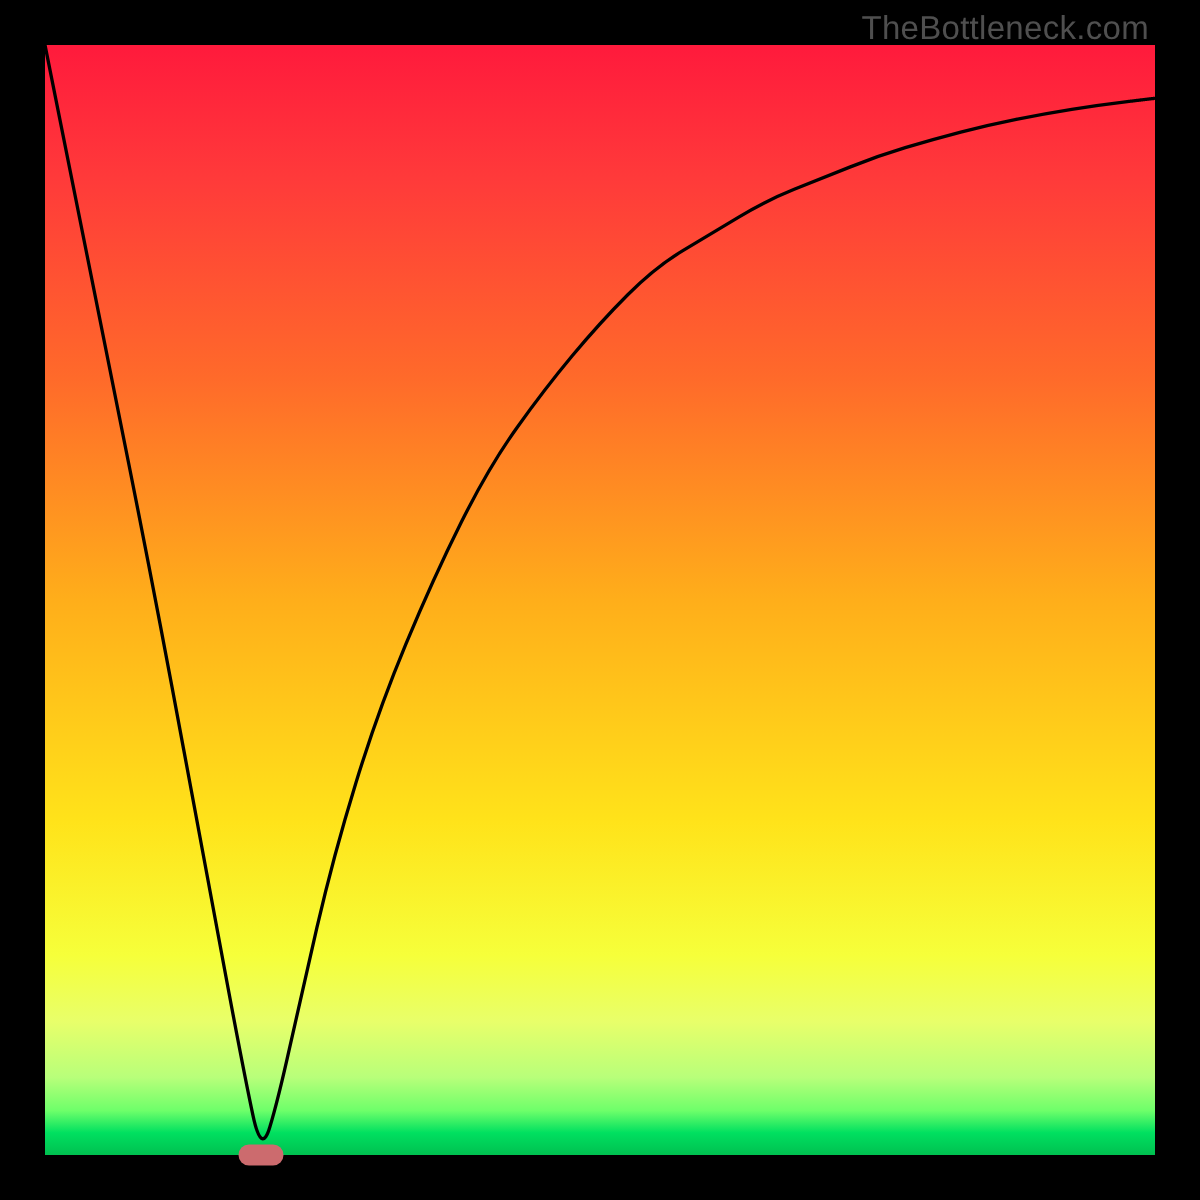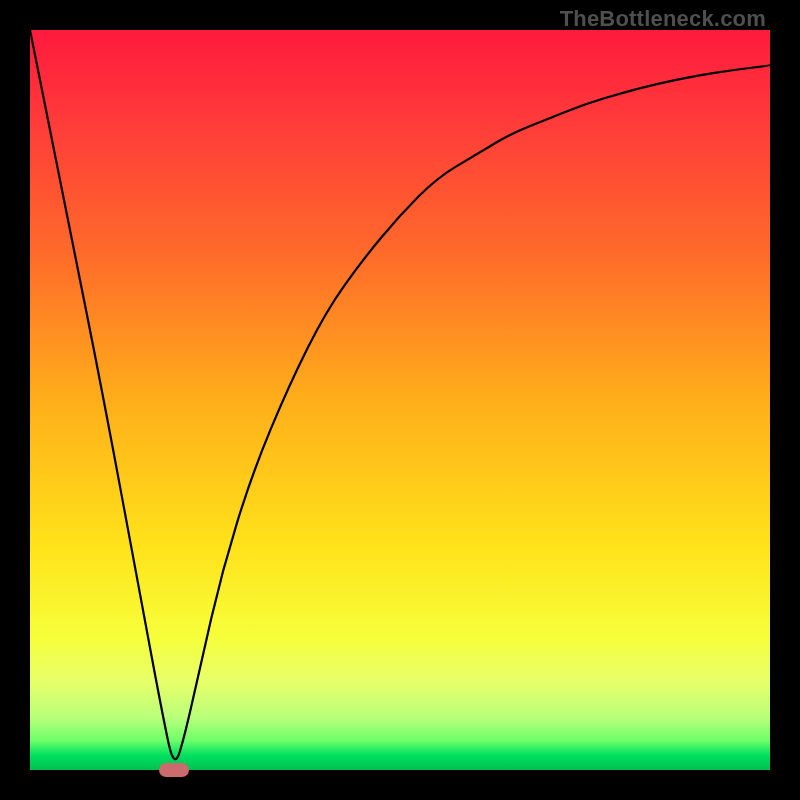--- a/index.html
+++ b/index.html
@@ -37,21 +37,21 @@
       #00e060 98%,
       #00c050 100%
     );
   }
   .watermark {
     position: absolute;
     top: 6px;
     right: 34px;
     color: #4f4f4f;
     font-size: 22px;
-    font-weight: 700;
+    font-weight: 400;
     letter-spacing: 0.2px;
     user-select: none;
   }
   svg.curve {
     position: absolute;
     left: 0;
     top: 0;
     width: 740px;
     height: 740px;
   }

